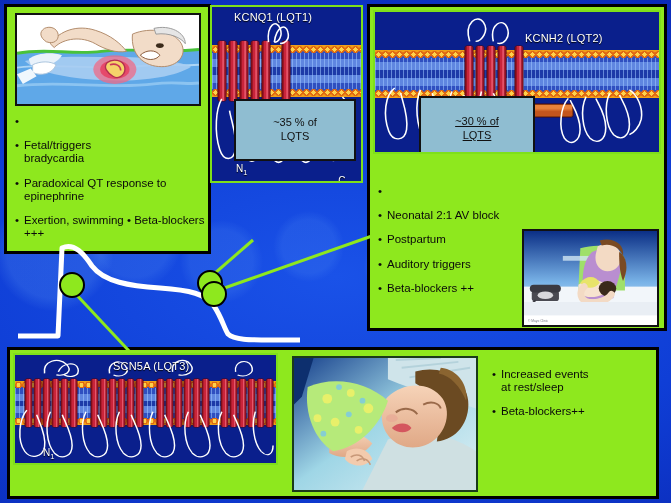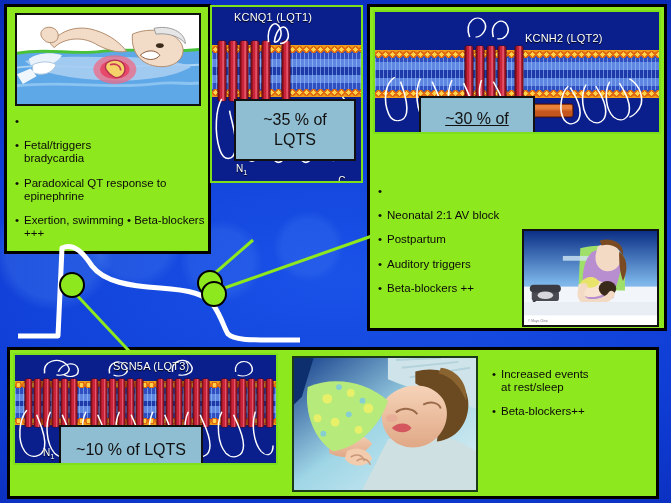--- a/index.html
+++ b/index.html
@@ -49,21 +49,21 @@
   .bilayer:after{bottom:0;}
   .tails{position:absolute;left:0;right:0;top:16%;height:68%;
     background-image:repeating-linear-gradient(90deg, rgba(160,200,255,.55) 0 1px, transparent 1px 4px);}
   .helix{position:absolute;background:linear-gradient(to right,#7d0d17 0 14%,#c9243a 26% 52%,#e8556a 58% 68%,#8e1020 86% 100%);
          border-radius:2px;box-shadow:0 0 0 .5px #4a0710;}
   .seg{position:absolute;}
   .nlbl{position:absolute;color:#fff;font-size:10px;z-index:7;text-shadow:0 1px 1px #000;margin-top:48px;}
   .nlbl sub{font-size:7.5px;}
   .callout{position:absolute;background:#8fbdd1;border:2px solid #111;color:#111;
            display:flex;align-items:center;justify-content:center;text-align:center;
-           font-size:16px;line-height:1.25;z-index:8;white-space:pre-line;}
+           font-size:11px;line-height:1.25;z-index:8;white-space:pre-line;}
 
   
   .pic{position:absolute;overflow:hidden;box-sizing:border-box;}
   .pic svg{display:block;width:100%;height:100%;}
 
   
   #ap{position:absolute;left:0;top:236px;width:420px;height:130px;z-index:3;}
   #links{position:absolute;left:0;top:0;width:671px;height:503px;z-index:2;pointer-events:none;}
   .node{position:absolute;width:22px;height:22px;border-radius:50%;background:#8ee81e;border:2.5px solid #000;z-index:5;}
 </style>
@@ -214,21 +214,21 @@
           <ellipse cx="22" cy="67" rx="8" ry="4" fill="#d8d8dc"></ellipse>
           <path d="M12 72 C8 76 6 78 4 78" stroke="#3a3a42" stroke-width="2" fill="none"></path>
         </g>
         <rect x="0" y="74" width="137" height="24" fill="#e9eef4"></rect>
         <rect x="0" y="88" width="137" height="10" fill="#ffffff"></rect>
         <text x="4" y="95" font-size="3.4" fill="#7a7a88" font-family="sans-serif">© Mayo Clinic</text>
       </svg>
     </div>
   </div>
 
-  <div class="topo" style="left:373px;top:10px;width:288px;height:124px;">
+  <div class="topo" style="left:373px;top:10px;width:288px;height:144px;">
     <div class="ttl" style="left:150px;top:20px;">KCNH2 (LQT2)</div>
     <div class="bilayer" style="top:38px;height:48px;">
       <div class="tails"></div>
     </div>
     <div class="seg" style="left:90px;top:34px;">
       <div class="helix" style="left:0px;top:0;width:8px;height:56px;position:absolute;"></div>
       <div class="helix" style="left:11px;top:0;width:8px;height:56px;position:absolute;"></div>
       <div class="helix" style="left:22px;top:0;width:8px;height:56px;position:absolute;"></div>
       <div class="helix" style="left:33px;top:0;width:8px;height:56px;position:absolute;"></div>
       <div class="helix" style="left:50px;top:0;width:8px;height:56px;position:absolute;"></div>
@@ -401,16 +401,15 @@
         <path d="M106 74 C100 90 102 116 110 128 C118 138 128 132 128 118 C128 102 120 86 118 78"></path>
         <path d="M140 74 C134 90 136 116 144 128 C152 138 162 132 162 118 C162 102 154 86 152 78"></path>
         <path d="M176 74 C170 90 172 116 180 128 C188 138 198 132 198 118 C198 102 190 86 188 78"></path>
         <path d="M210 74 C204 90 206 116 214 128 C222 138 232 132 232 118 C232 102 224 86 222 78"></path>
         <path d="M244 74 C240 90 242 114 250 126 C256 134 262 130 262 118"></path>
       </g>
     </svg>
     <div class="nlbl" style="left:28px;bottom:2px;">
       <span>N</span><sub>1</sub>
     </div>
-    <div class="callout" style="left:44px;top:70px;width:140px;height:46px;">~10 % of LQTS</div>
   </div>
 
 </div>
 
 </body></html>

